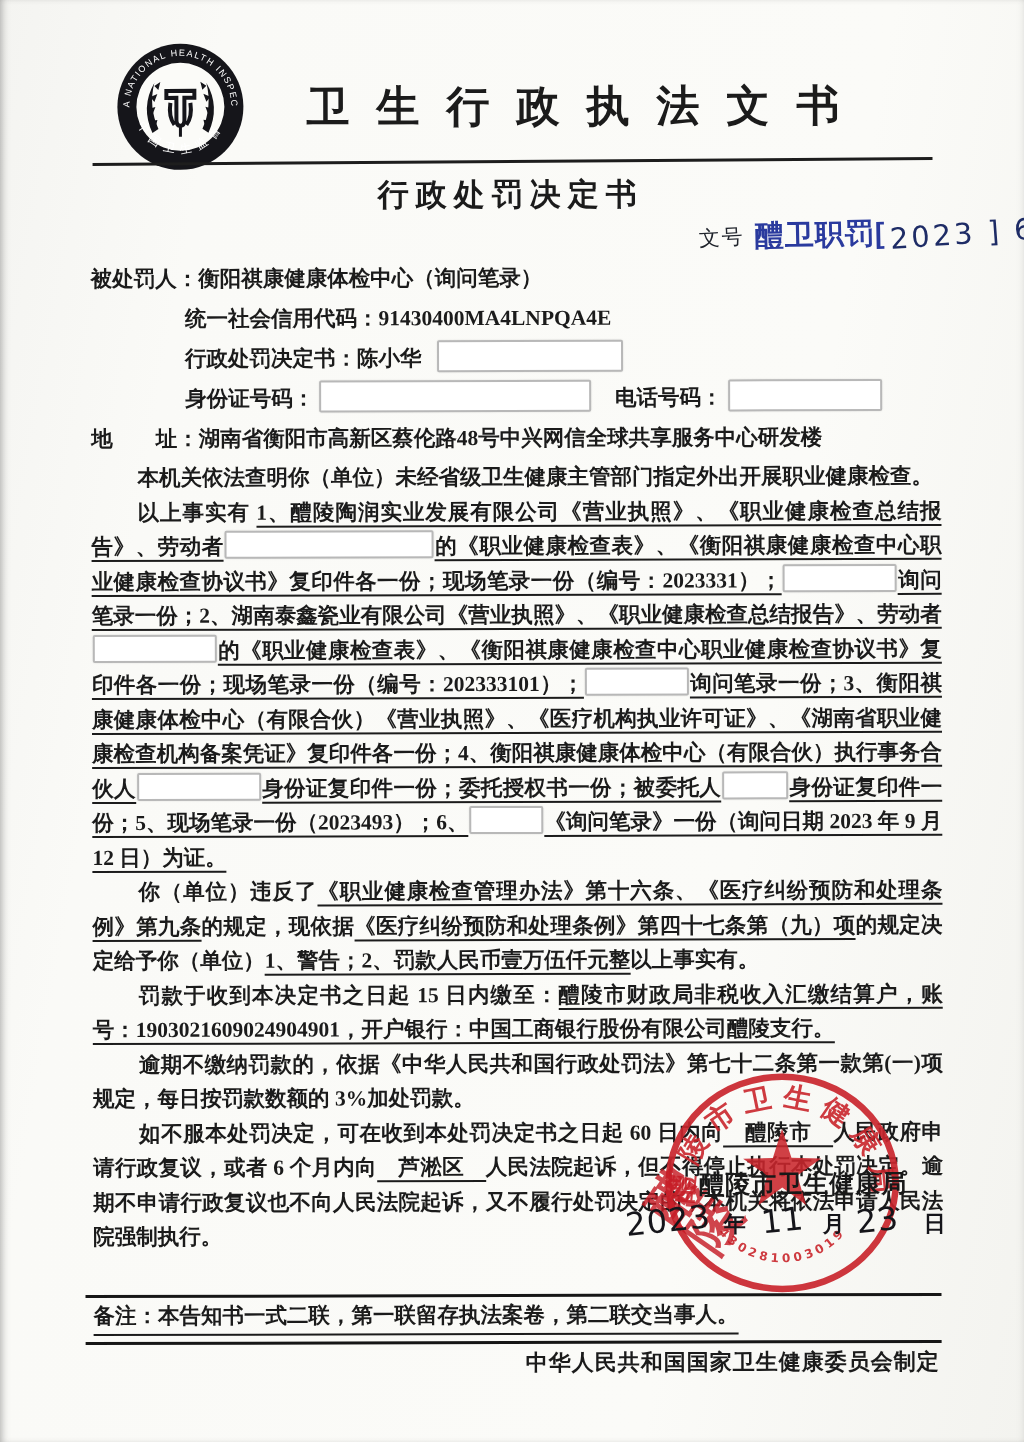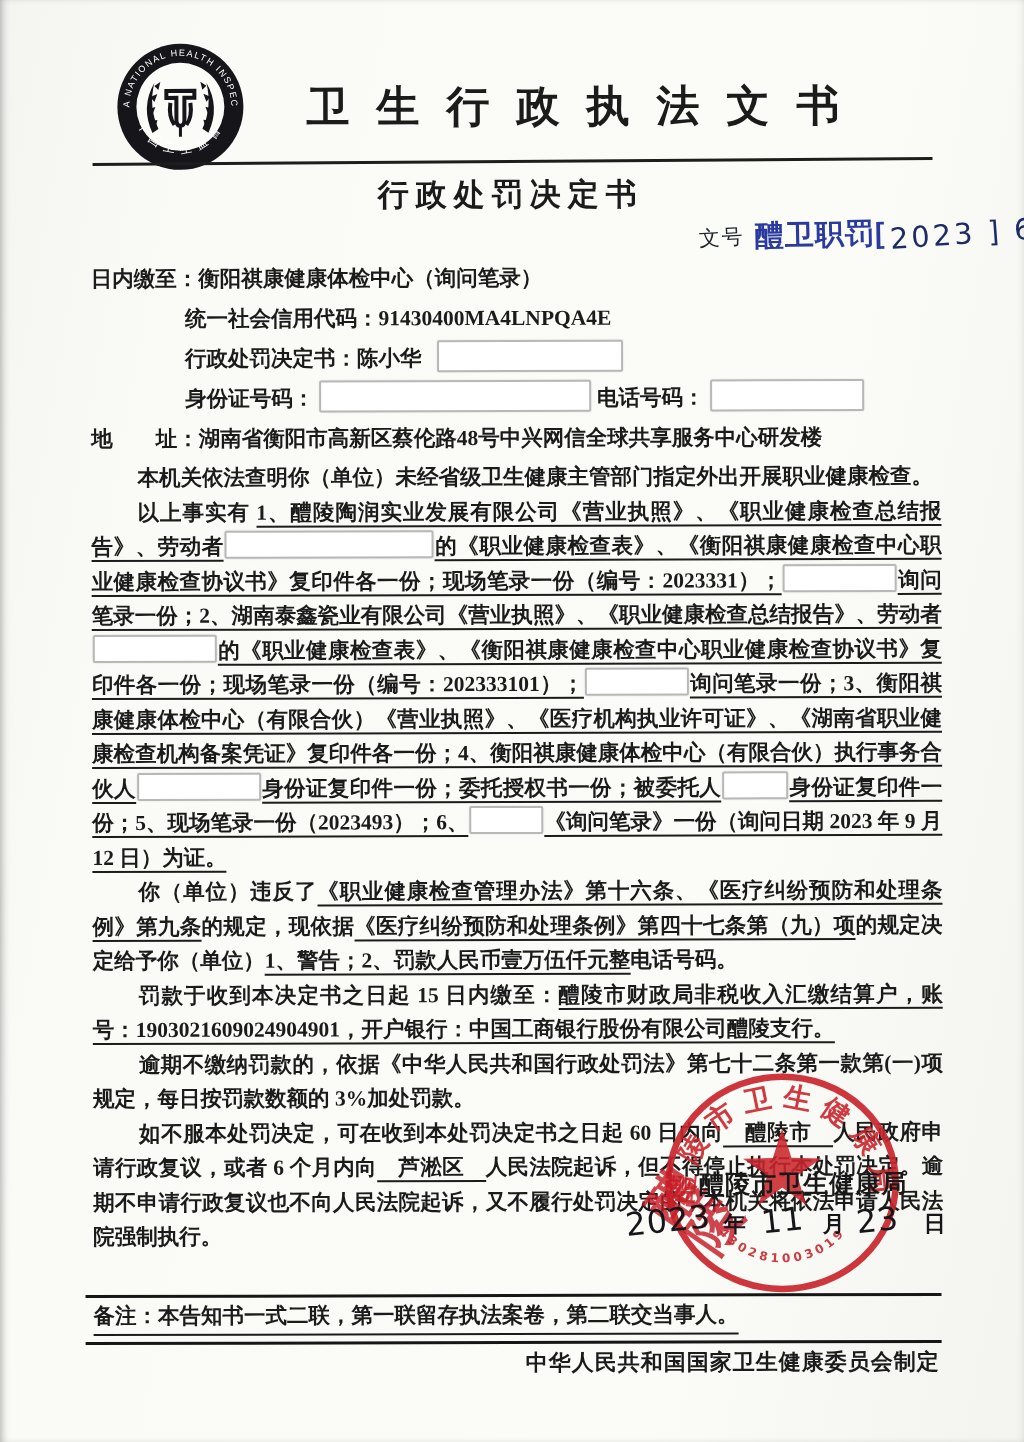--- a/index.html
+++ b/index.html
@@ -113,43 +113,43 @@
 
     <div class="docno-row">
       <span class="docno-label">文号</span>
       <span class="docno-stamp">醴卫职罚[</span>
       <span class="docno-hand">2023 ] 6</span>
       
     </div>
 
     <div class="content">
       <div class="rline">
-        <span>日内缴至：</span><span>衡阳祺康健康体检中心（询问笔录）</span>
+        <span>被处罚人：</span><span>衡阳祺康健康体检中心（询问笔录）</span>
       </div>
       <div class="rline ind">
         <span>统一社会信用代码：91430400MA4LNPQA4E</span>
       </div>
       <div class="rline ind">
         <span>行政处罚决定书：陈小华</span>
         <span class="redact-box" style="width:182px;margin-left:10px;"></span>
       </div>
       <div class="rline ind">
         <span>身份证号码：</span>
         <span class="redact-box" style="width:268px;"></span>
-        <span style="">电话号码：</span>
+        <span style="margin-left:18px;">电话号码：</span>
         <span class="redact-box" style="width:150px;"></span>
       </div>
       <div class="rline">
         <span>地　　址：</span><span>湖南省衡阳市高新区蔡伦路48号中兴网信全球共享服务中心研发楼</span>
       </div>
 
       <div class="paras">
           <p class="para indent"><span>本机关依法查明你（单位）未经省级卫生健康主管部门指定外出开展职业健康检查。</span></p>
           <p class="para indent"><span>以上事实有 </span><span class="u">1、醴陵陶润实业发展有限公司《营业执照》、《职业健康检查总结报告》、劳动者</span><span class="redact-box" style="width: 205px;"></span><span class="u">的《职业健康检查表》、《衡阳祺康健康检查中心职业健康检查协议书》复印件各一份；现场笔录一份（编号：2023331）；</span><span class="redact-box" style="width: 110px;"></span><span class="u">询问笔录一份；2、湖南泰鑫瓷业有限公司《营业执照》、《职业健康检查总结报告》、劳动者</span><span class="redact-box" style="width: 120px;"></span><span class="u">的《职业健康检查表》、《衡阳祺康健康检查中心职业健康检查协议书》复印件各一份；现场笔录一份（编号：202333101）；</span><span class="redact-box" style="width: 100px;"></span><span class="u">询问笔录一份；3、衡阳祺康健康体检中心（有限合伙）《营业执照》、《医疗机构执业许可证》、《湖南省职业健康检查机构备案凭证》复印件各一份；4、衡阳祺康健康体检中心（有限合伙）执行事务合伙人</span><span class="redact-box" style="width: 120px;"></span><span class="u">身份证复印件一份；委托授权书一份；被委托人</span><span class="redact-box" style="width: 62px;"></span><span class="u">身份证复印件一份；5、现场笔录一份（2023493）；6、</span><span class="redact-box" style="width: 70px;"></span><span class="u">《询问笔录》一份（询问日期 2023 年 9 月 12 日）为证。</span></p>
-          <p class="para indent"><span>你（单位）违反了</span><span class="u">《职业健康检查管理办法》第十六条、《医疗纠纷预防和处理条例》第九条</span><span>的规定，现依据</span><span class="u">《医疗纠纷预防和处理条例》第四十七条第（九）项</span><span>的规定决定给予你（单位）</span><span class="u">1、警告；2、罚款人民币壹万伍仟元整</span><span>电话号码。</span></p>
+          <p class="para indent"><span>你（单位）违反了</span><span class="u">《职业健康检查管理办法》第十六条、《医疗纠纷预防和处理条例》第九条</span><span>的规定，现依据</span><span class="u">《医疗纠纷预防和处理条例》第四十七条第（九）项</span><span>的规定决定给予你（单位）</span><span class="u">1、警告；2、罚款人民币壹万伍仟元整</span><span>以上事实有。</span></p>
           <p class="para indent"><span>罚款于收到本决定书之日起 15 日内缴至：</span><span class="u">醴陵市财政局非税收入汇缴结算户，账号：1903021609024904901，开户银行：中国工商银行股份有限公司醴陵支行。</span></p>
           <p class="para indent"><span>逾期不缴纳罚款的，依据《中华人民共和国行政处罚法》第七十二条第一款第(一)项规定，每日按罚款数额的 3%加处罚款。</span></p>
           <p class="para indent"><span>如不服本处罚决定，可在收到本处罚决定书之日起 60 日内向</span><span class="u">　醴陵市　</span><span>人民政府申请行政复议，或者 6 个月内向</span><span class="u">　芦淞区　</span><span>人民法院起诉，但不得停止执行本处罚决定。逾期不申请行政复议也不向人民法院起诉，又不履行处罚决定的，本机关将依法申请人民法院强制执行。</span></p>
         </div>
     </div>
 
     <div class="seal">
       <svg width="242" height="228" viewBox="0 0 260 245" preserveAspectRatio="none">
         <ellipse cx="130" cy="122" rx="122" ry="114" fill="none" stroke="#c9252c" stroke-width="7" opacity=".92"></ellipse>
         <defs>

